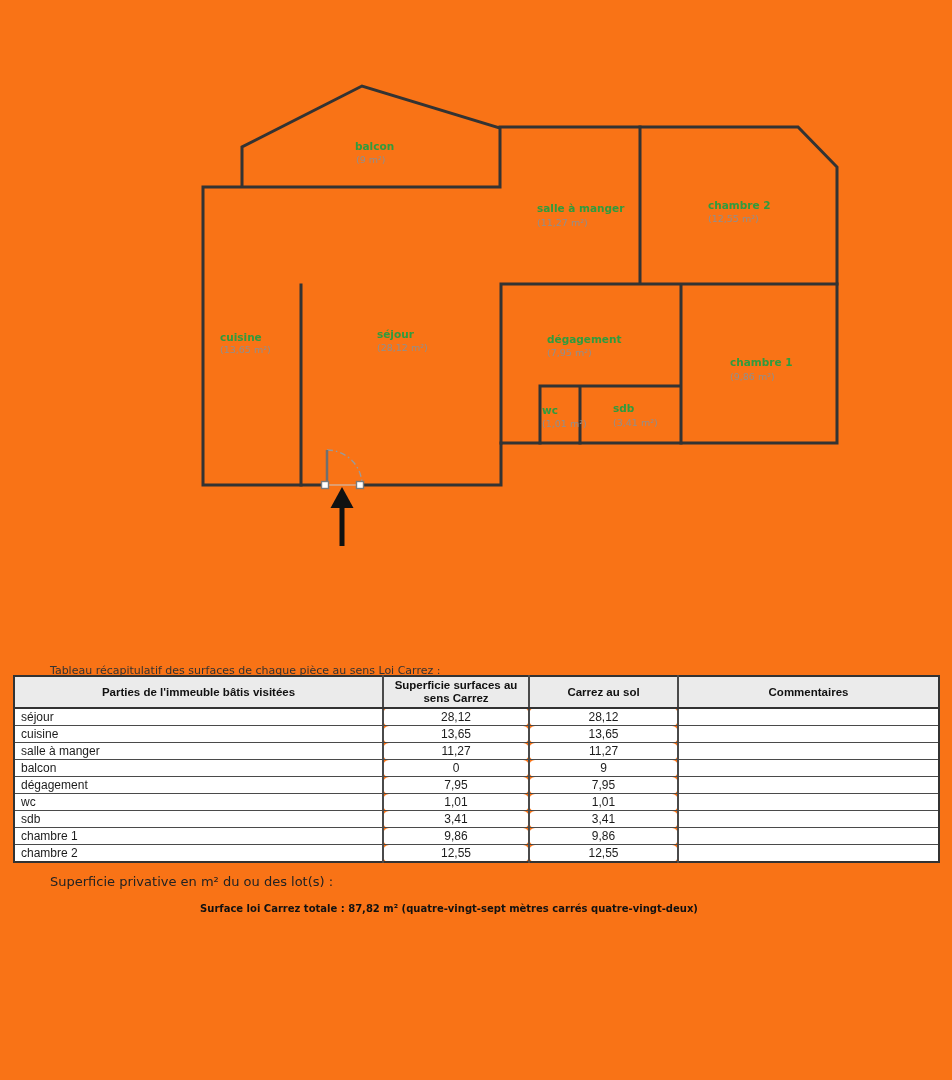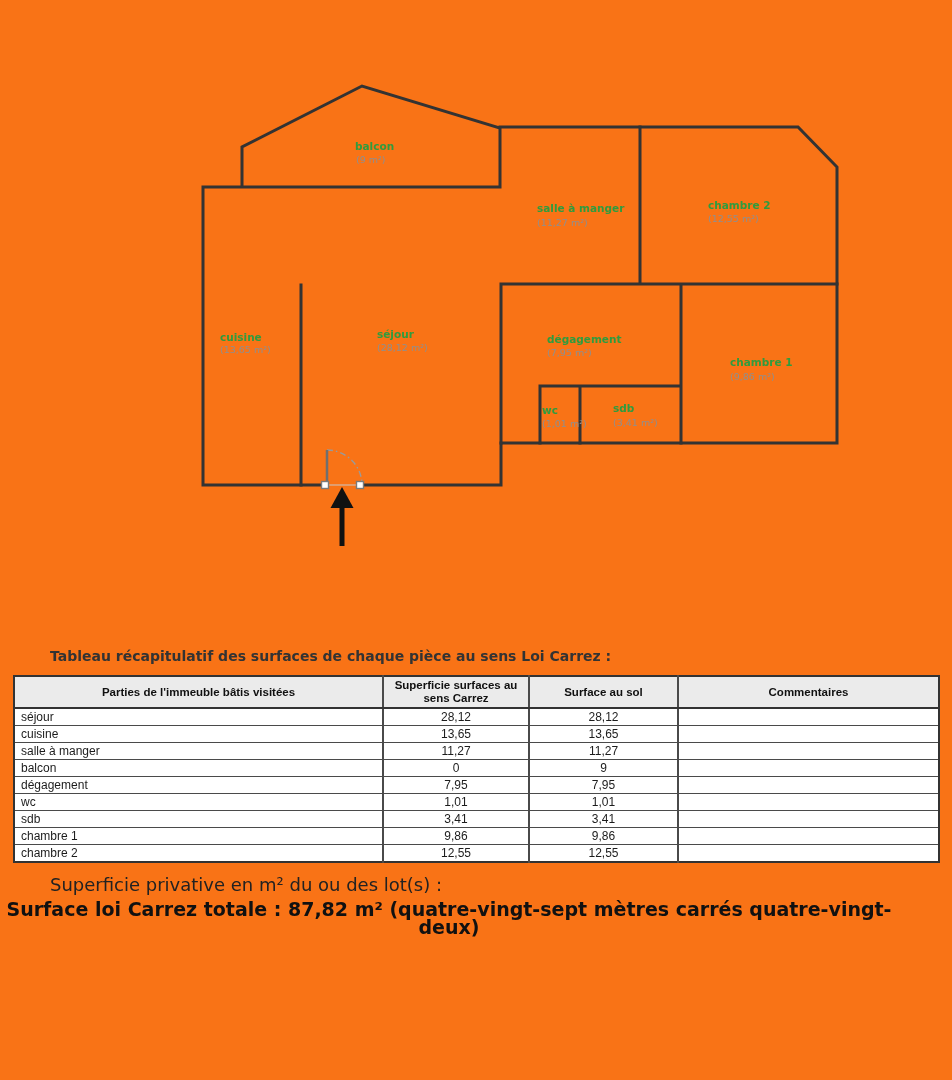--- a/index.html
+++ b/index.html
@@ -11,41 +11,41 @@
   svg.plan{position:absolute;left:0;top:0;}
   .wall{fill:none;stroke:#333333;stroke-width:3;stroke-linecap:square;stroke-linejoin:miter;}
   .door-leaf{fill:none;stroke:#6f6f6f;stroke-width:2.5;}
   .door-arc{fill:none;stroke:#9a9a9a;stroke-width:1.4;stroke-dasharray:6 3 1.5 3;}
   .threshold{stroke:#c8c8c8;stroke-width:1;}
   .hinge{fill:#ffffff;stroke:#7a7a7a;stroke-width:1.4;}
   .arrow{fill:#111111;}
   text.rn{font-family:"DejaVu Sans","Liberation Sans",sans-serif;font-size:10.5px;font-weight:bold;fill:#2f9c3f;}
   text.ra{font-family:"DejaVu Sans","Liberation Sans",sans-serif;font-size:9.5px;fill:#8f8f8f;}
   
-  .tbl-intro{position:absolute;left:50px;top:648px;font-size:14px;color:#333;font-weight:bold;}
-  .priv-line{position:absolute;left:50px;top:874px;font-size:18px;color:#222;}
+  .tbl-intro{position:absolute;left:50px;top:664px;font-size:11px;color:#333;}
+  .priv-line{position:absolute;left:50px;top:874px;font-size:13px;color:#222;}
   .totals{position:absolute;left:0;top:900px;width:898px;text-align:center;
-          font-size:19px;font-weight:bold;color:#111;line-height:18px;}
+          font-size:10px;font-weight:bold;color:#111;line-height:18px;}
   
   table.carrez{
     position:absolute;left:13px;top:675px;width:925px;
     border-collapse:collapse;table-layout:fixed;
     font-family:Liberation Sans, sans-serif;font-size:12px;color:#1c1c1c;
     border:2px solid #333;
   }
   table.carrez th{
     background:#ebebeb;font-weight:bold;font-size:11.5px;color:#111;
     border:1px solid #4a4a4a;border-bottom:2px solid #333;
     height:28px;padding:1px 3px;text-align:center;vertical-align:middle;line-height:13px;
   }
   table.carrez td{
     border:1px solid #4a4a4a;height:16px;padding:0 6px;line-height:16px;
     background:#fff;white-space:nowrap;overflow:hidden;
   }
-  table.carrez td.num{text-align:center;padding:0 16px;}
+  table.carrez td.num{text-align:center;padding:0 16px;border-radius:6px;}
   table.carrez td.c2,table.carrez td.c3,table.carrez td.c4,
   table.carrez th.c2,table.carrez th.c3,table.carrez th.c4{border-left-width:2px;}
 </style>
 </head>
 <body>
 
 <div class="page">
 
   <svg class="plan" width="952" height="620" viewBox="0 0 952 620">
 
@@ -118,21 +118,21 @@
     <colgroup>
       <col style="width:369px">
         <col style="width:146px">
         <col style="width:149px">
         <col style="width:261px">
     </colgroup>
     <thead>
       <tr>
         <th>Parties de l'immeuble bâtis visitées</th>
         <th class="c2">Superficie surfaces au sens Carrez</th>
-        <th class="c3">Surface au sol</th>
+        <th class="c3">Carrez au sol</th>
         <th class="c4">Commentaires</th>
       </tr>
     </thead>
     <tbody>
       <tr>
         <td>séjour</td>
         <td class="num c2">28,12</td>
         <td class="num c3">28,12</td>
         <td class="c4"></td>
       </tr>

